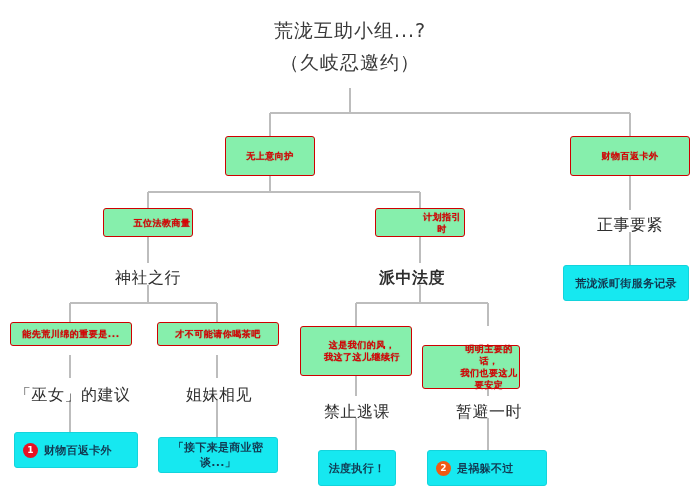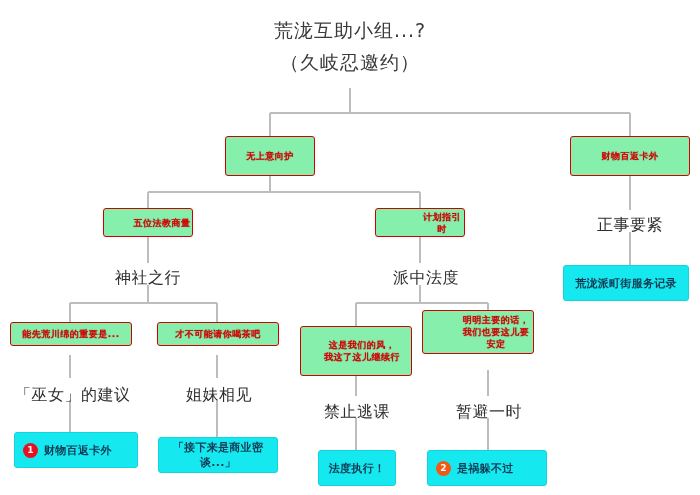--- a/index.html
+++ b/index.html
@@ -121,31 +121,31 @@
     </g>
   </svg>
 
   <div class="node red" style="left:225px;top:136px;width:90px;height:40px;">无上意向护</div>
   <div class="node red" style="left:570px;top:136px;width:120px;height:40px;">财物百返卡外</div>
 
   <div class="node red" style="left:103px;top:208px;width:90px;height:29px;padding-left:28px;">五位法教商量</div>
   <div class="node red" style="left:375px;top:208px;width:90px;height:29px;padding-left:44px;">计划指引时</div>
 
   <div class="lbl" style="left:98px;top:268px;width:100px;">神社之行</div>
-  <div class="lbl" style="left:376px;top:268px;width:100px;">派中法度</div>
+  <div class="lbl" style="left:362px;top:268px;width:100px;font-weight:bold;">派中法度</div>
   <div class="lbl" style="left:580px;top:215px;width:100px;">正事要紧</div>
 
   <div class="node cyan center" style="left:563px;top:265px;width:126px;height:24px;">荒泷派町街服务记录</div>
 
   <div class="node red" style="left:157px;top:322px;width:122px;height:24px;">才不可能请你喝茶吧</div>
   <div class="node red" style="left:10px;top:322px;width:122px;height:24px;">能先荒川绵的重要是...</div>
 
   <div class="node red" style="left:300px;top:326px;width:112px;height:50px;white-space:pre-line;padding-left:12px;">这是我们的风，
 我这了这儿继续行</div>
-  <div class="node red" style="left:422px;top:310px;width:112px;height:44px;white-space:pre-line;padding-left:36px;">明明主要的话，
+  <div class="node red" style="left:422px;top:345px;width:98px;height:44px;white-space:pre-line;padding-left:36px;">明明主要的话，
 我们也要这儿要安定</div>
 
   <div class="lbl" style="left:15px;top:385px;width:112px;">「巫女」的建议</div>
   <div class="lbl" style="left:163px;top:385px;width:112px;">姐妹相见</div>
   <div class="lbl" style="left:305px;top:402px;width:104px;">禁止逃课</div>
   <div class="lbl" style="left:437px;top:402px;width:104px;">暂避一时</div>
 
   <div class="node cyan" style="left:14px;top:432px;width:124px;height:24px;">
     <span class="badge b1">1</span>
     <span class="txt">财物百返卡外</span>

